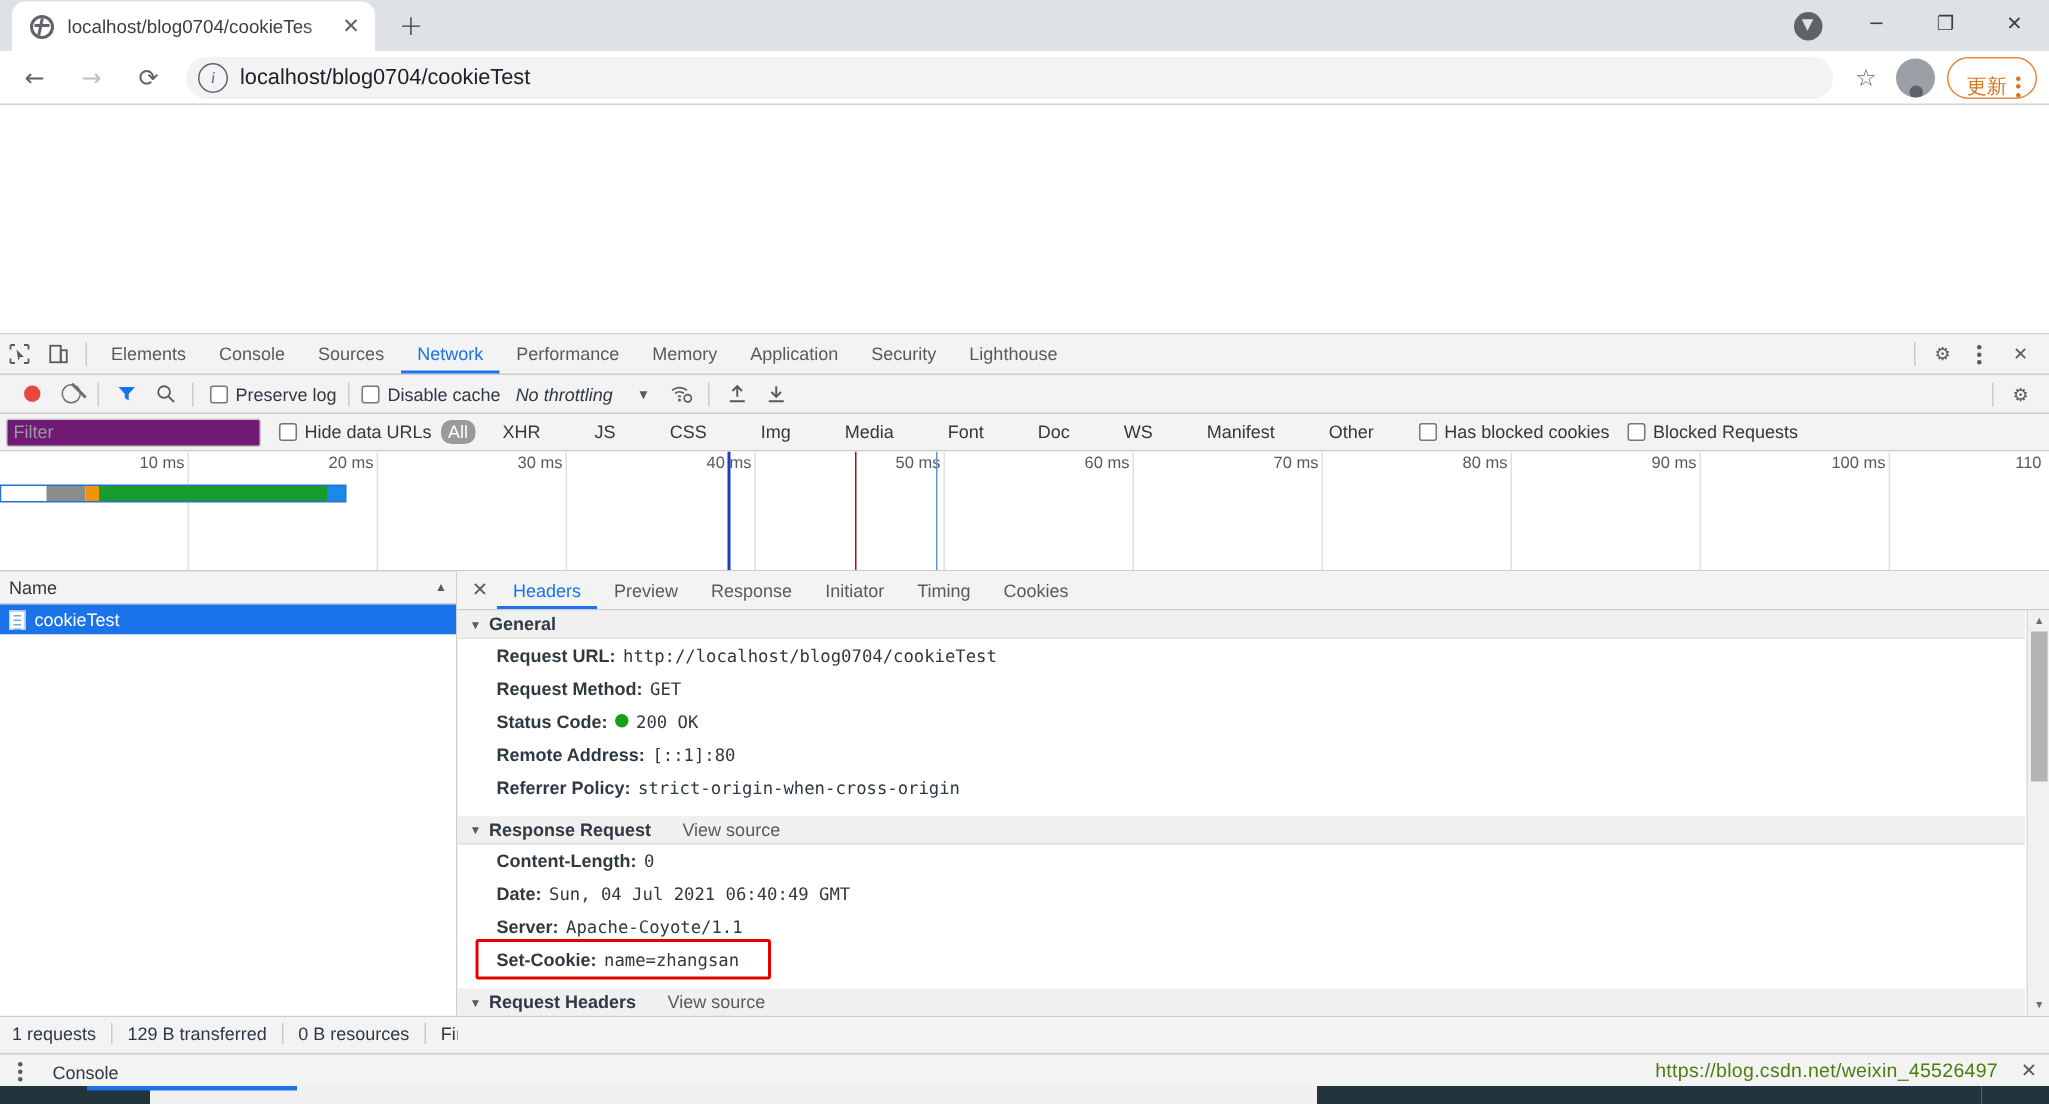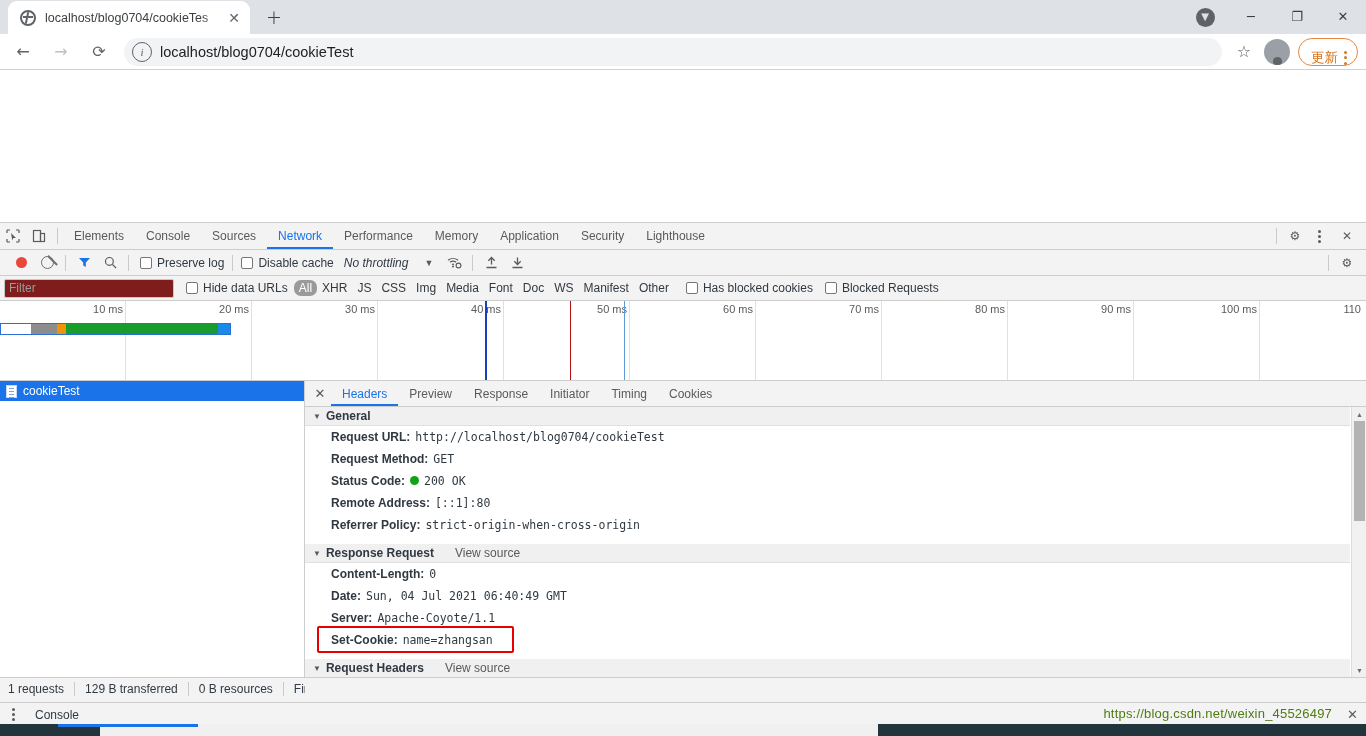--- a/index.html
+++ b/index.html
@@ -182,24 +182,24 @@
   .cb-label { display: flex; align-items: center; gap: 5px; font-size: 12px; color: #303942; }
   .throttle { font-size: 12px; color: #303942; font-style: italic; }
   .caret { font-size: 9px; color: #5a5a5a; }
 
   .dt-filterbar {
     height: 25px; display: flex; align-items: center;
     border-bottom: 1px solid #cdcdcd; background: #f3f3f3;
   }
   .filter-input {
     width: 170px; height: 19px; margin-left: 4px;
-    background: #7f1d1d; border: 1px solid #c7c7c7; border-radius: 2px;
+    background: #701a75; border: 1px solid #c7c7c7; border-radius: 2px;
     font-size: 12px; color: #9a9a9a; padding: 0 4px; display: flex; align-items: center;
   }
-  .ftype { padding: 0 5px; font-size: 12px; color: #303942; }
+  .ftype { padding: 0 18px; font-size: 12px; color: #303942; }
   .ftype.sel {
     background: #9a9a9a; color: #fff; border-radius: 7px; padding: 1px 5px;
   }
 
   .overview {
     height: 80px; background: #fff; position: relative;
     border-bottom: 1px solid #cdcdcd; overflow: hidden;
   }
   .ov-grid { position: absolute; inset: 0; }
   .ov-tick {
@@ -507,20 +507,24 @@
       <span class="ov-seg" style="width:12px; background:#1a8ae8"></span>
     </div>
 
     <div class="ov-line" style="left:485px; background:#1a3fbd; width:2px"></div>
     <div class="ov-line" style="left:570px; background:#b30d0d; width:1.2px"></div>
     <div class="ov-line" style="left:624px; background:#5b9ad5; width:1.2px"></div>
   </div>
 
   <div class="splitrow">
     <div class="reqpanel">
+      <div class="reqhead">
+        <span>Name</span>
+        <span class="sortarrow">▲</span>
+      </div>
       <div class="reqrow">
         <span class="doc-ico"></span>
         <span>cookieTest</span>
       </div>
       <div class="reqfill"></div>
     </div>
 
     <div class="detail">
       <div class="detail-tabs">
         <div class="dclose">✕</div>

